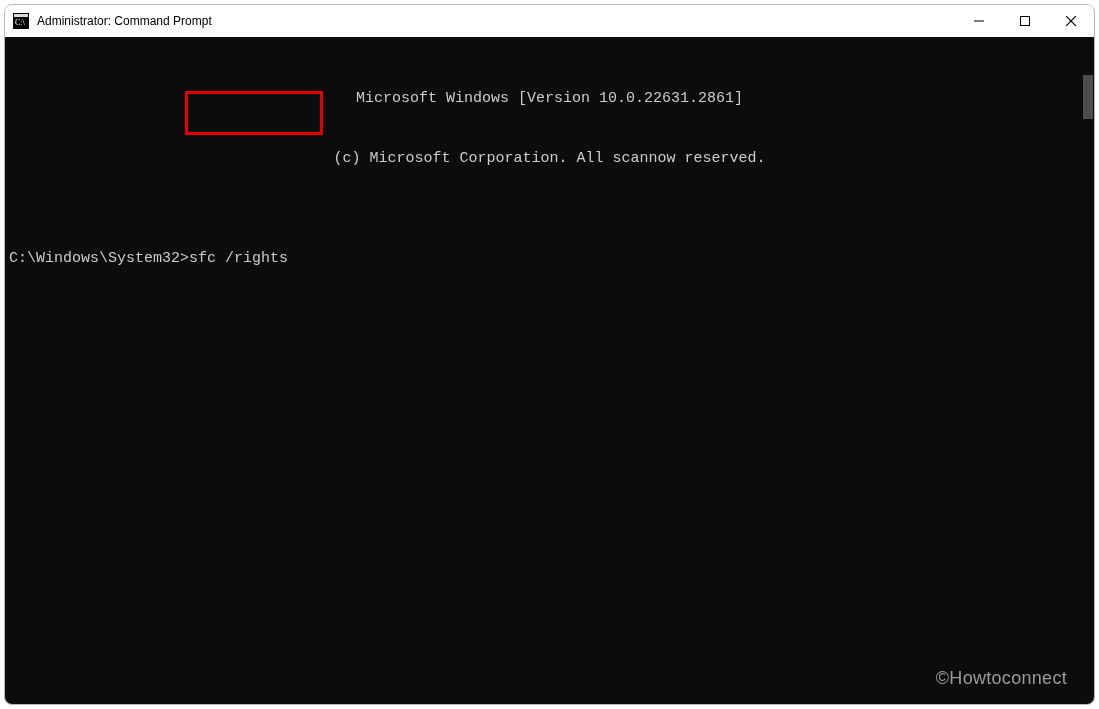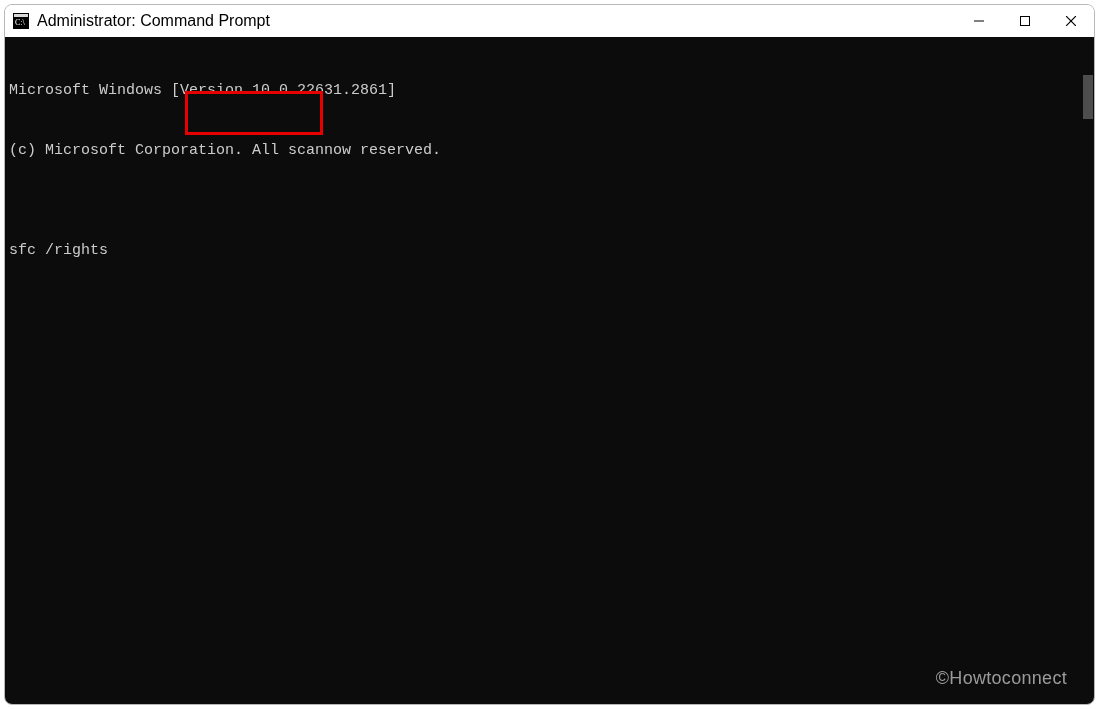--- a/index.html
+++ b/index.html
@@ -35,21 +35,21 @@
     .app-icon {
       width: 16px;
       height: 16px;
       margin-right: 8px;
       display: flex;
       align-items: center;
       justify-content: center;
     }
     .app-icon svg { width: 16px; height: 16px; }
     .title-text {
-      font-size: 16px;
+      font-size: 12px;
       color: #000000;
       font-weight: 400;
     }
     .window-controls {
       position: absolute;
       right: 0;
       top: 0;
       height: 32px;
       display: flex;
     }
@@ -63,24 +63,25 @@
     }
     .win-btn svg { width: 10px; height: 10px; stroke: #000000; stroke-width: 1; fill: none; }
     .win-btn.close svg { stroke-width: 1.2; }
     .terminal {
       flex: 1;
       background: #0c0c0c;
       font-family: Consolas, 'Courier New', monospace;
       font-size: 15px;
       line-height: 20px;
       color: #cccccc;
-      padding: 4px 4px;
+      padding: 12px 4px;
       position: relative;
       white-space: pre;
       overflow: hidden;
+      text-align: center;
     }
     .terminal-line { white-space: pre; }
     .prompt-row { display: flex; white-space: pre; }
     .highlight-box {
       border: 3px solid #e80000;
       position: absolute;
       pointer-events: none;
     }
     .scrollbar-thumb {
       position: absolute;
@@ -130,21 +131,21 @@
             <line x1="10" y1="0" x2="0" y2="10"></line>
           </svg>
       </div>
     </div>
   </div>
 
   <div class="terminal">
     <div class="terminal-line">Microsoft Windows [Version 10.0.22631.2861]</div>
     <div class="terminal-line">(c) Microsoft Corporation. All scannow reserved.</div>
     <div class="terminal-line"></div>
-    <div class="prompt-row"><span>sfc /rights</span></div>
+    <div class="prompt-row"><span>C:\Windows\System32&gt;</span><span>sfc /rights</span></div>
 
     <div class="highlight-box" style="left:180px; top:54px; width:138px; height:44px;"></div>
 
     <div class="scrollbar-thumb"></div>
   </div>
 </div>
 
 <div class="watermark">©Howtoconnect</div>
 
 </body></html>

